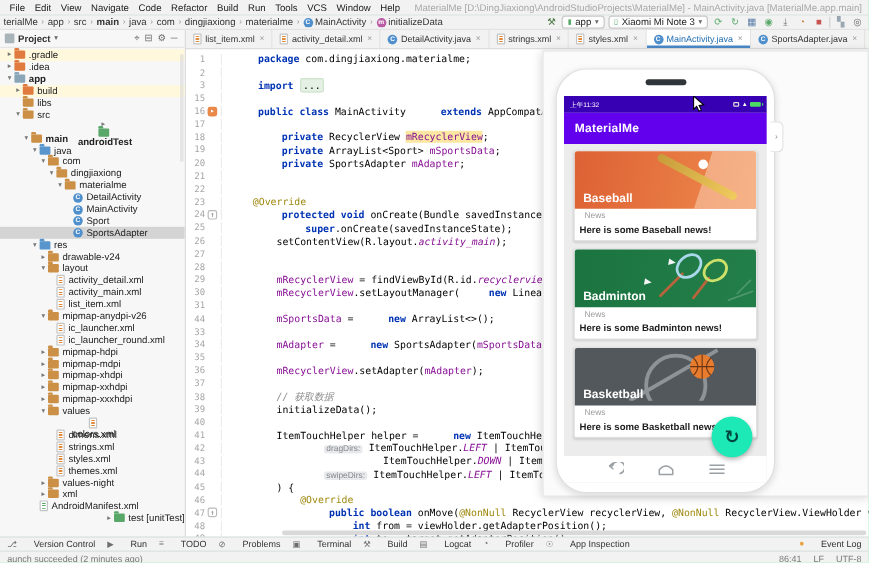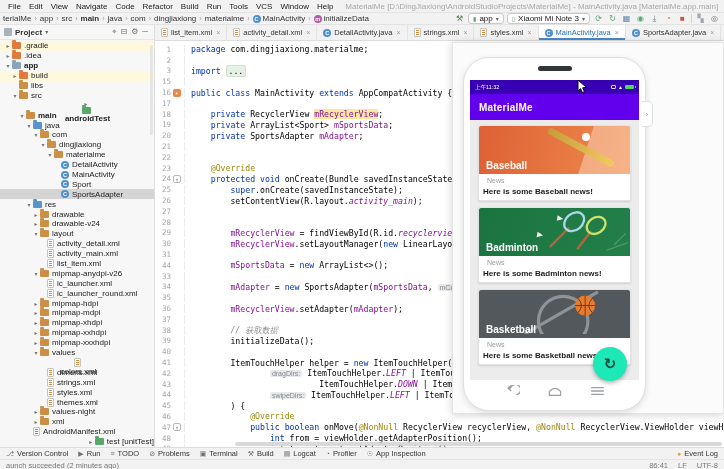--- a/index.html
+++ b/index.html
@@ -55,21 +55,21 @@
   .tab.on { background:#fff; color:#2470b3; box-shadow:inset 0 -2px 0 #4a88c7; }
   .tab .x { color:#9a9a9a; font-size:7px; margin-left:1px; }
   .code-wrap { flex:1; position:relative; overflow:hidden; font-family:"DejaVu Sans Mono","Liberation Mono",monospace; font-size:8.2px; }
   .cline { display:flex; height:10.8px; align-items:center; white-space:pre; }
   .gut { width:30px; flex:none; display:flex; align-items:center; justify-content:flex-end; gap:2px; padding-right:3px; border-right:1px solid #ececec; color:#a6a6a6; font-size:7.5px; }
   .gut .gnum { min-width:14px; text-align:right; }
   .gic { width:8px; height:8px; font-size:6px; line-height:8px; text-align:center; border-radius:2px; flex:none; }
   .gic.c { background:#e8894a; color:#fff; }
   .gic.o { color:#6e6e6e; border:1px solid #bbb; background:#fff; }
   .ctext { padding-left:6px; color:#000; }
-  .sk { color:#0033b3; font-weight:normal; }
+  .sk { color:#0033b3; font-weight:bold;margin-left:24px; }
   .sf { color:#871094; }
   .sc { color:#871094; font-style:italic; }
   .sa { color:#9e880d; }
   .sm { color:#8c8c8c; font-style:italic; }
   .sh { background:#e8e9ec; color:#85878c; border-radius:2px; padding:0 2px; font-size:7px; font-family:"Liberation Sans",sans-serif; }
   .shl { background:#fbe7a2; }
   .sfold { background:#e4f1e4; border:1px solid #cfe4cf; border-radius:2px; padding:0 2px; }
   .hscroll { position:absolute; left:80px; right:2px; bottom:1px; height:4px; background:#cfcfcf; border-radius:2px; opacity:.8; }
 
   
@@ -98,21 +98,21 @@
   .cimg.basketball { background:#53585c; }
   .cimg svg { position:absolute; inset:0; }
   .fab { position:absolute; right:12px; bottom:21px; width:34px; height:34px; border-radius:50%; display:flex; align-items:center; justify-content:center; box-shadow:0 2px 4px rgba(0,0,0,.3); color:#00463f; font-size:15px; font-weight:bold; }
   .pnav { height:22px; flex:none; background:#fff; display:flex; align-items:center; justify-content:space-around; padding:0 20px; }
   .pnav svg { display:block; }
   .panel-handle { position:absolute; left:189px; top:58px; width:11px; height:26px; background:#fff; border:1px solid #e0e0e0; border-left:none; border-radius:0 5px 5px 0; display:flex; align-items:center; justify-content:center; color:#8a8a8a; font-size:7px; }
   .cursor { position:absolute; left:113px; top:22px; z-index:9; }
 
   
   .bottombar { height:12px; background:#f2f2f2; border-top:1px solid #ddd; display:flex; align-items:center; padding:0 6px; gap:10px; font-size:7.5px; color:#333; white-space:nowrap; }
-  .bitem { display:flex; align-items:center; gap:3px; }
+  .bitem { display:flex; align-items:center; gap:14px; }
   .bspacer { flex:1; }
   .statusbar { height:12px; background:#f2f2f2; border-top:1px solid #e4e4e4; display:flex; align-items:center; padding:0 6px; font-size:7.5px; color:#777; white-space:nowrap; }
   .statusbar .sright { margin-left:auto; display:flex; gap:10px; overflow:hidden; }
 </style>
 </head>
 <body>
 
 <div class="window">
 
   <div class="menubar">
@@ -280,25 +280,20 @@
           </div>
           <div class="trow sel" style="padding-left: 53px;">
             <span class="arr"></span>
             <span class="circ-ic" style="background: rgb(79, 143, 204);">C</span>
             <span class="lbl">SportsAdapter</span>
           </div>
           <div class="trow" style="padding-left: 25px;">
             <span class="arr">▾</span>
             <span class="fold-ic" style="background: rgb(87, 149, 204);"></span>
             <span class="lbl">res</span>
-          </div>
-          <div class="trow" style="padding-left: 32px;">
-            <span class="arr">▸</span>
-            <span class="fold-ic" style="background: rgb(203, 143, 70);"></span>
-            <span class="lbl">drawable</span>
           </div>
           <div class="trow" style="padding-left: 32px;">
             <span class="arr">▸</span>
             <span class="fold-ic" style="background: rgb(203, 143, 70);"></span>
             <span class="lbl">drawable-v24</span>
           </div>
           <div class="trow" style="padding-left: 32px;">
             <span class="arr">▾</span>
             <span class="fold-ic" style="background: rgb(203, 143, 70);"></span>
             <span class="lbl">layout</span>

